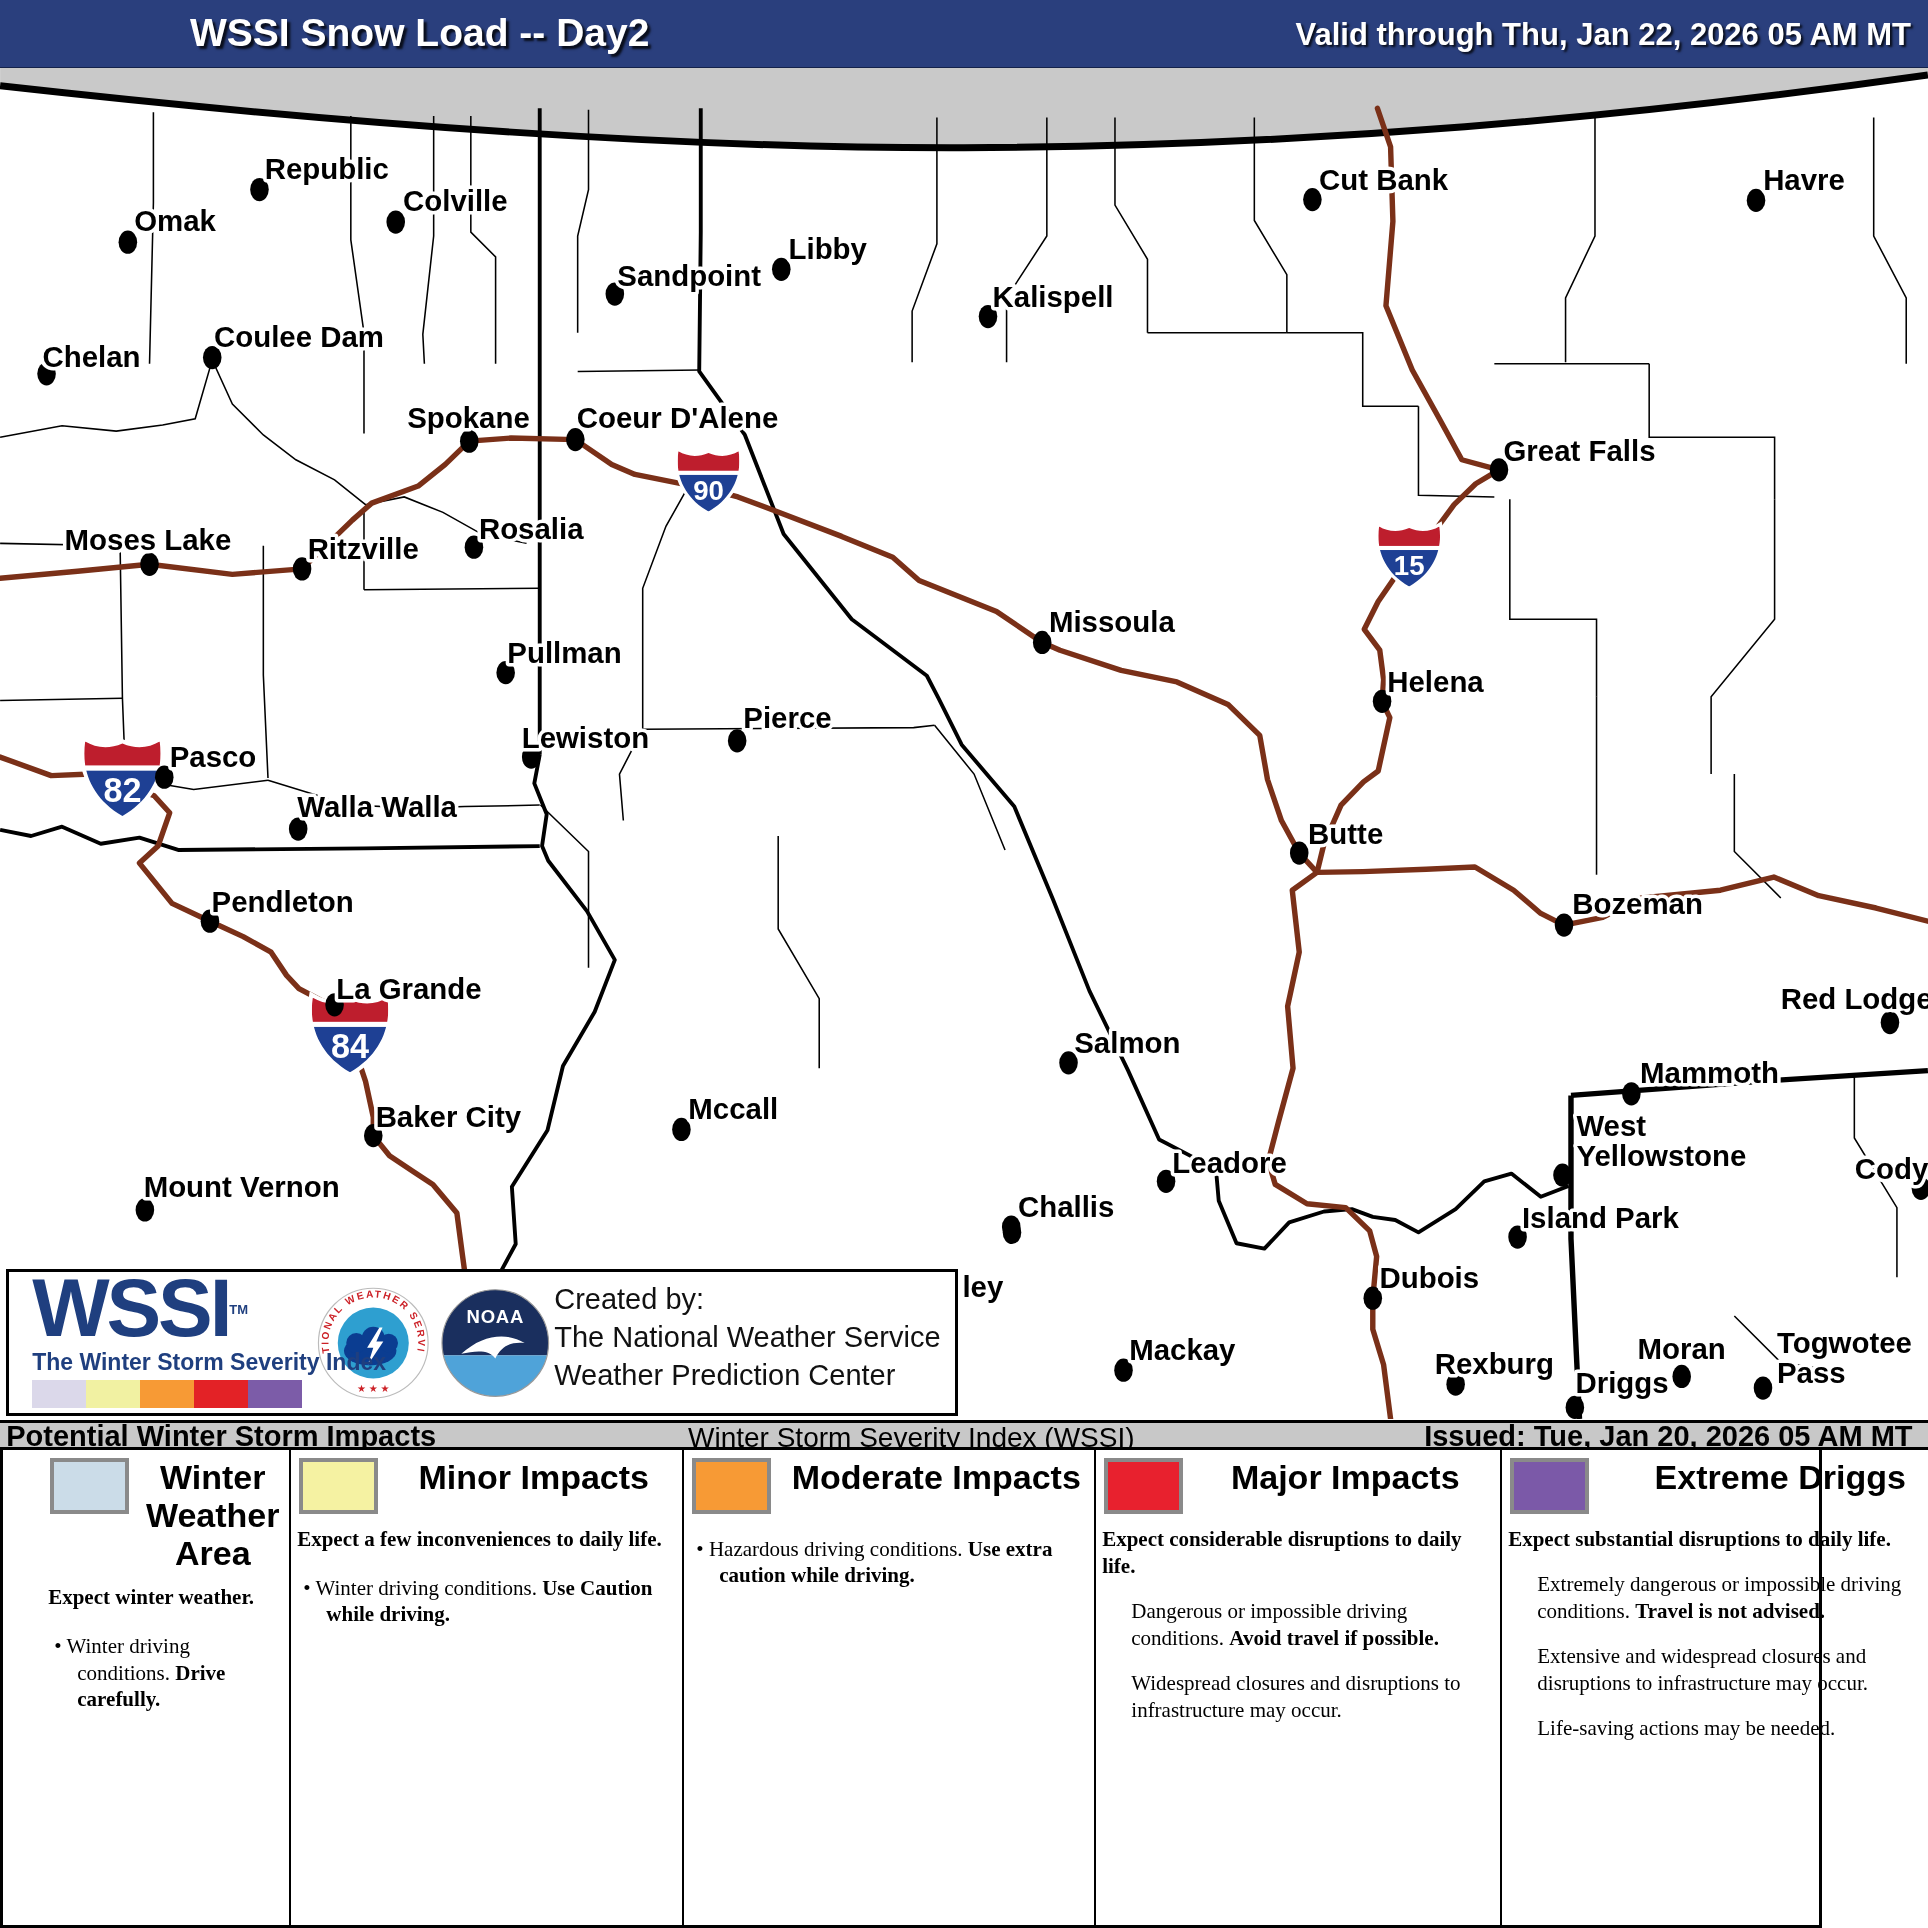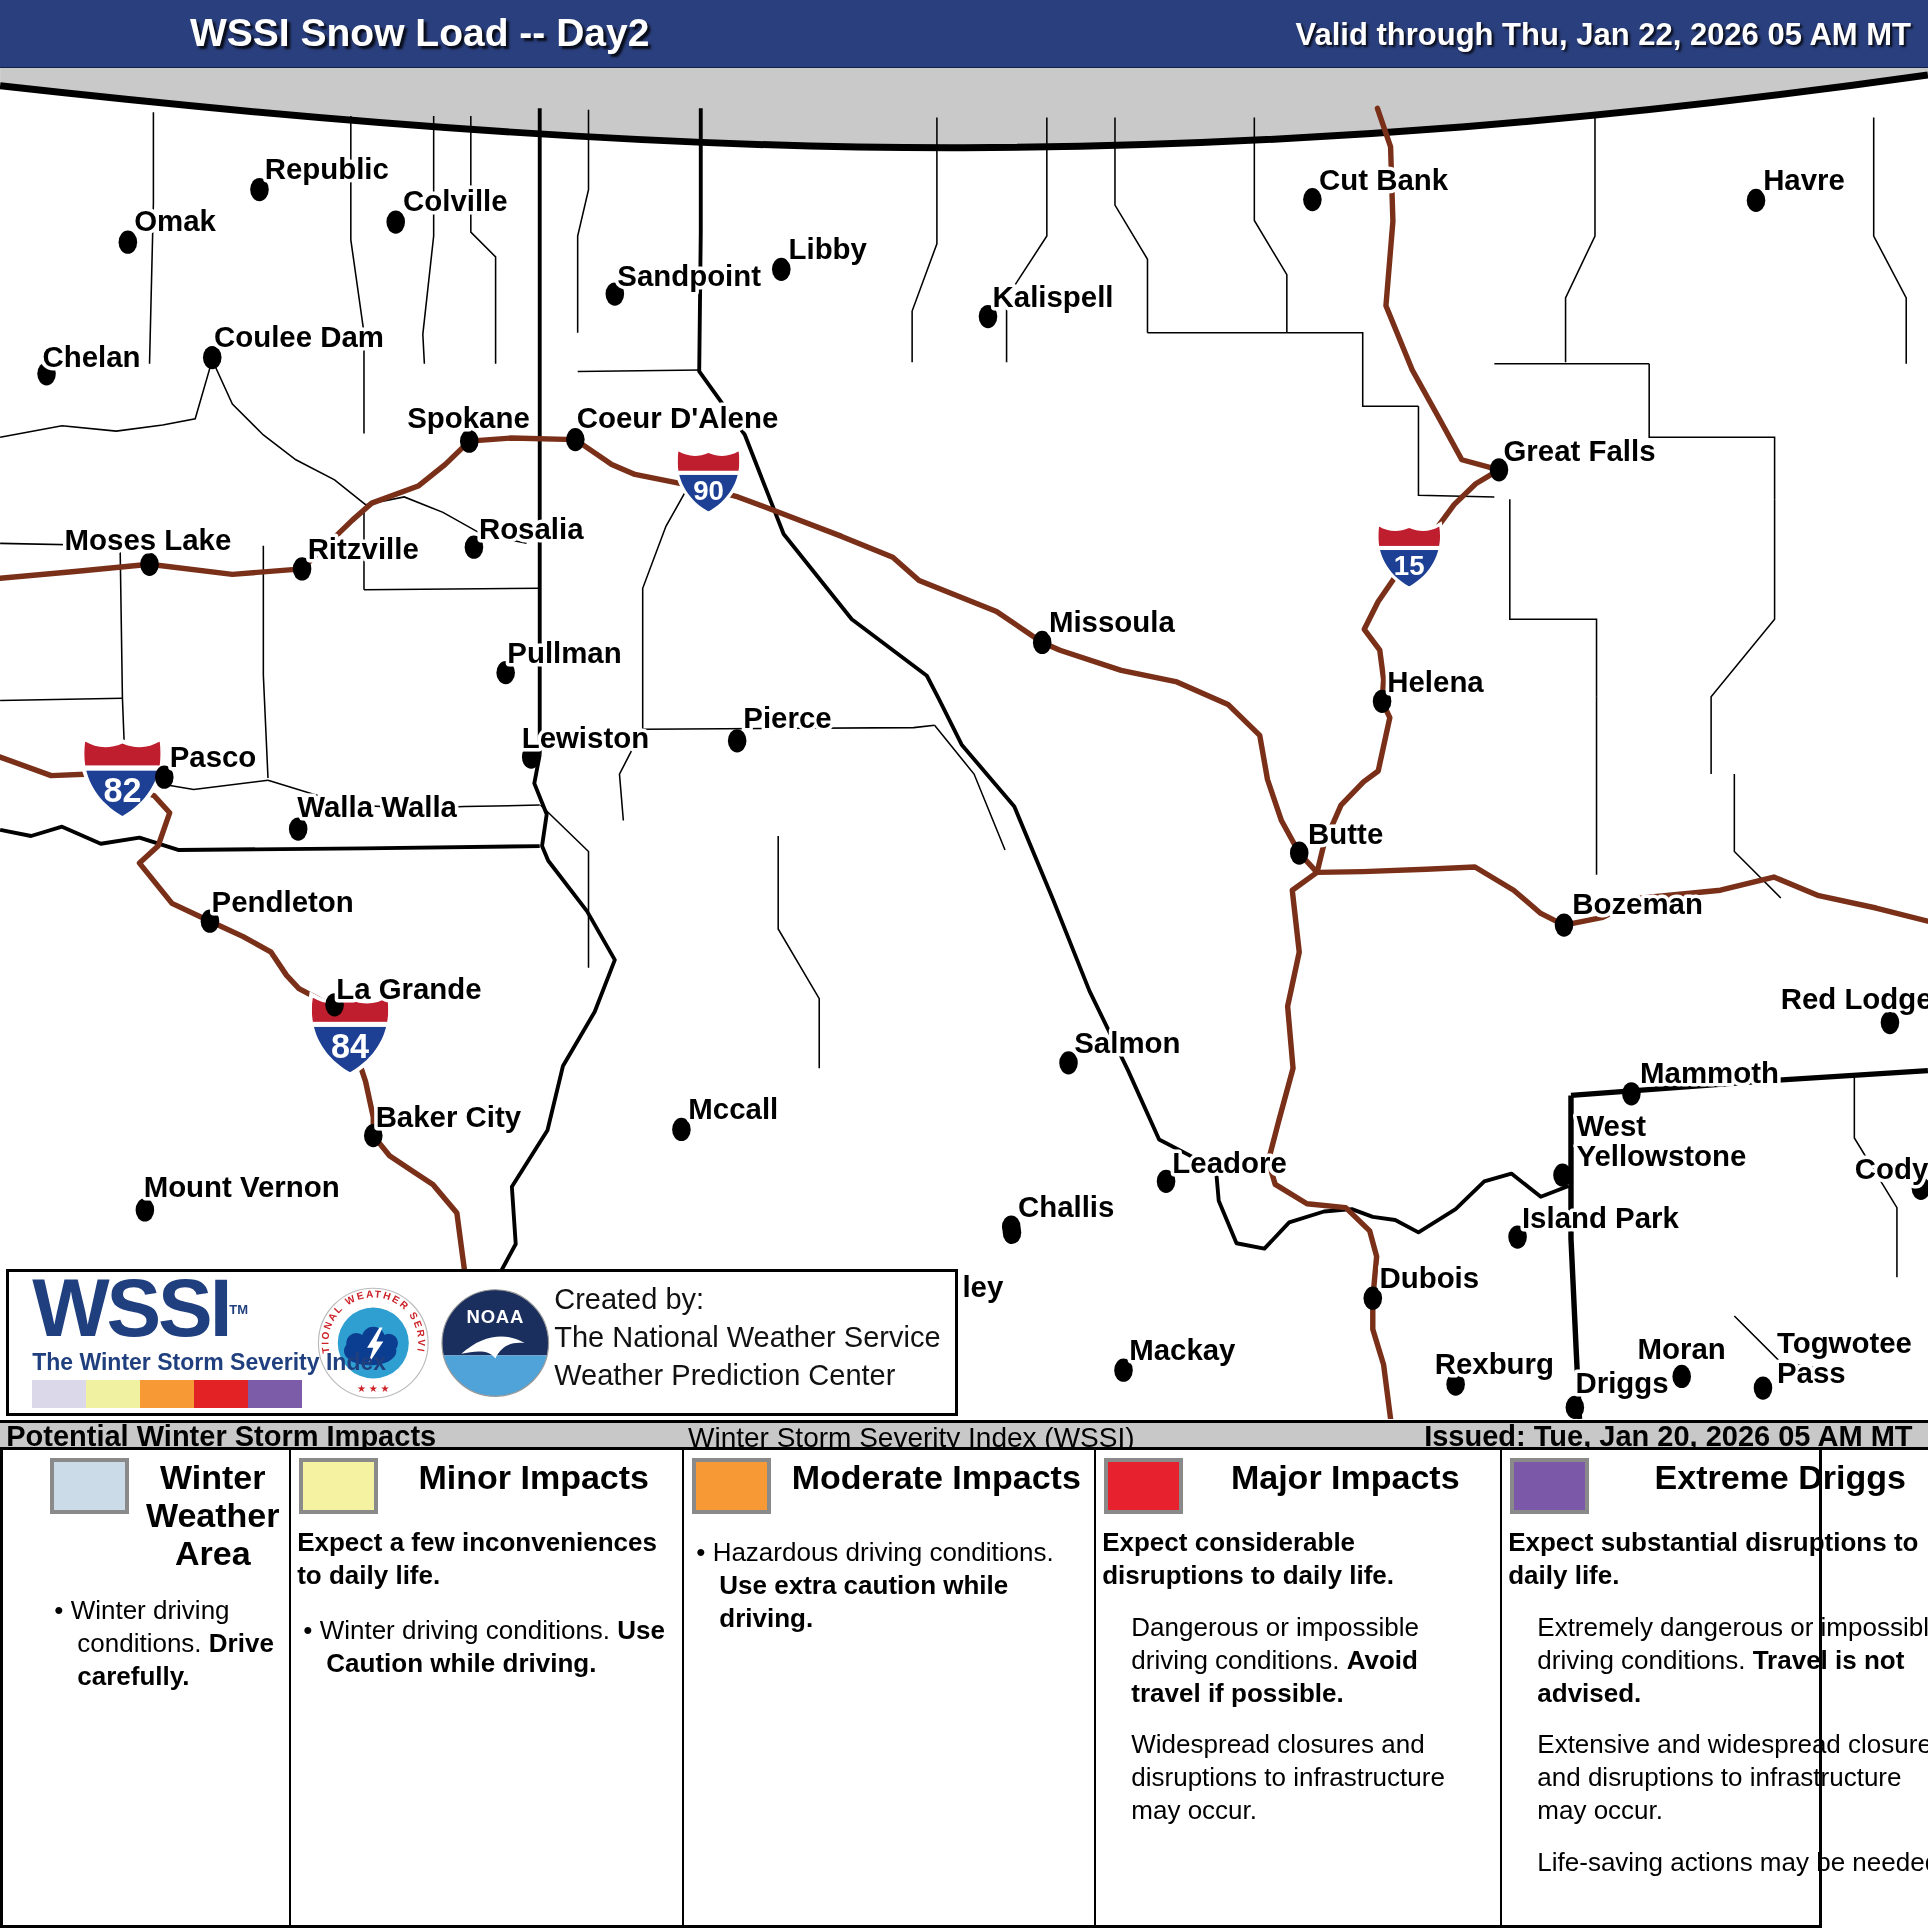--- a/index.html
+++ b/index.html
@@ -33,21 +33,21 @@
   #impactsbar .r{position:absolute;right:15.5px;top:-3.1px;font-size:29px;font-weight:bold;color:#000;}
   
   #legend{position:absolute;left:0;top:1450px;width:1822px;height:479px;box-sizing:border-box;
           border-left:3.1px solid #000;border-right:3.1px solid #000;border-bottom:4.6px solid #000;
           display:grid;grid-template-columns:249px 393px 412px 406px 462px;background:#fff;z-index:6;padding-left:39px;}
   .lcol{box-sizing:border-box;overflow:hidden;}
   .lcol:not(:last-child){border-right:2.3px solid #000;}
   .lhead{display:flex;gap:14px;padding:7.7px 6.2px 0 7.7px;align-items:flex-start;}
   .swatch{width:71px;height:48px;border:4.6px solid #8a8a8a;flex:none;}
   .ltitle{flex:1;text-align:center;font-size:34px;font-weight:bold;line-height:1.12;margin-top:0px;color:#000;}
-  .lp{font-size:26px;line-height:1.27;color:#000;}
+  .lp{font-size:21px;line-height:1.27;color:#000;font-family:Liberation Serif, serif;}
   .lp.lead{font-weight:bold;margin:12.4px 6.2px 0 6.2px;}
   .lp.bullet{margin:22px 6.2px 0 9.3px;padding-left:26px;text-indent:-23px;}
   .lp.indent{margin:18.6px 6.2px 0 9.3px;padding-left:26px;}
   .lp b{font-weight:bold;}
 </style>
 </head>
 <body>
 
 <div id="app">
 
@@ -310,20 +310,21 @@
     <span class="c">Winter Storm Severity Index (WSSI)</span>
     <span class="r">Issued: Tue, Jan 20, 2026 05 AM MT</span>
   </div>
 
   <div id="legend">
       <div class="lcol">
         <div class="lhead">
           <div class="swatch" style="background: rgb(203, 220, 232);"></div>
           <div class="ltitle">Winter Weather Area</div>
         </div>
+        <div class="lp lead"><b>Expect winter weather.</b></div>
         <div class="lp bullet"><span>• </span><span>Winter driving conditions. </span><b>Drive carefully.</b></div>
       </div>
       <div class="lcol">
         <div class="lhead">
           <div class="swatch" style="background: rgb(245, 242, 162);"></div>
           <div class="ltitle">Minor Impacts</div>
         </div>
         <div class="lp lead"><b>Expect a few inconveniences to daily life.</b></div>
         <div class="lp bullet"><span>• </span><span>Winter driving conditions. </span><b>Use Caution while driving.</b></div>
       </div>

